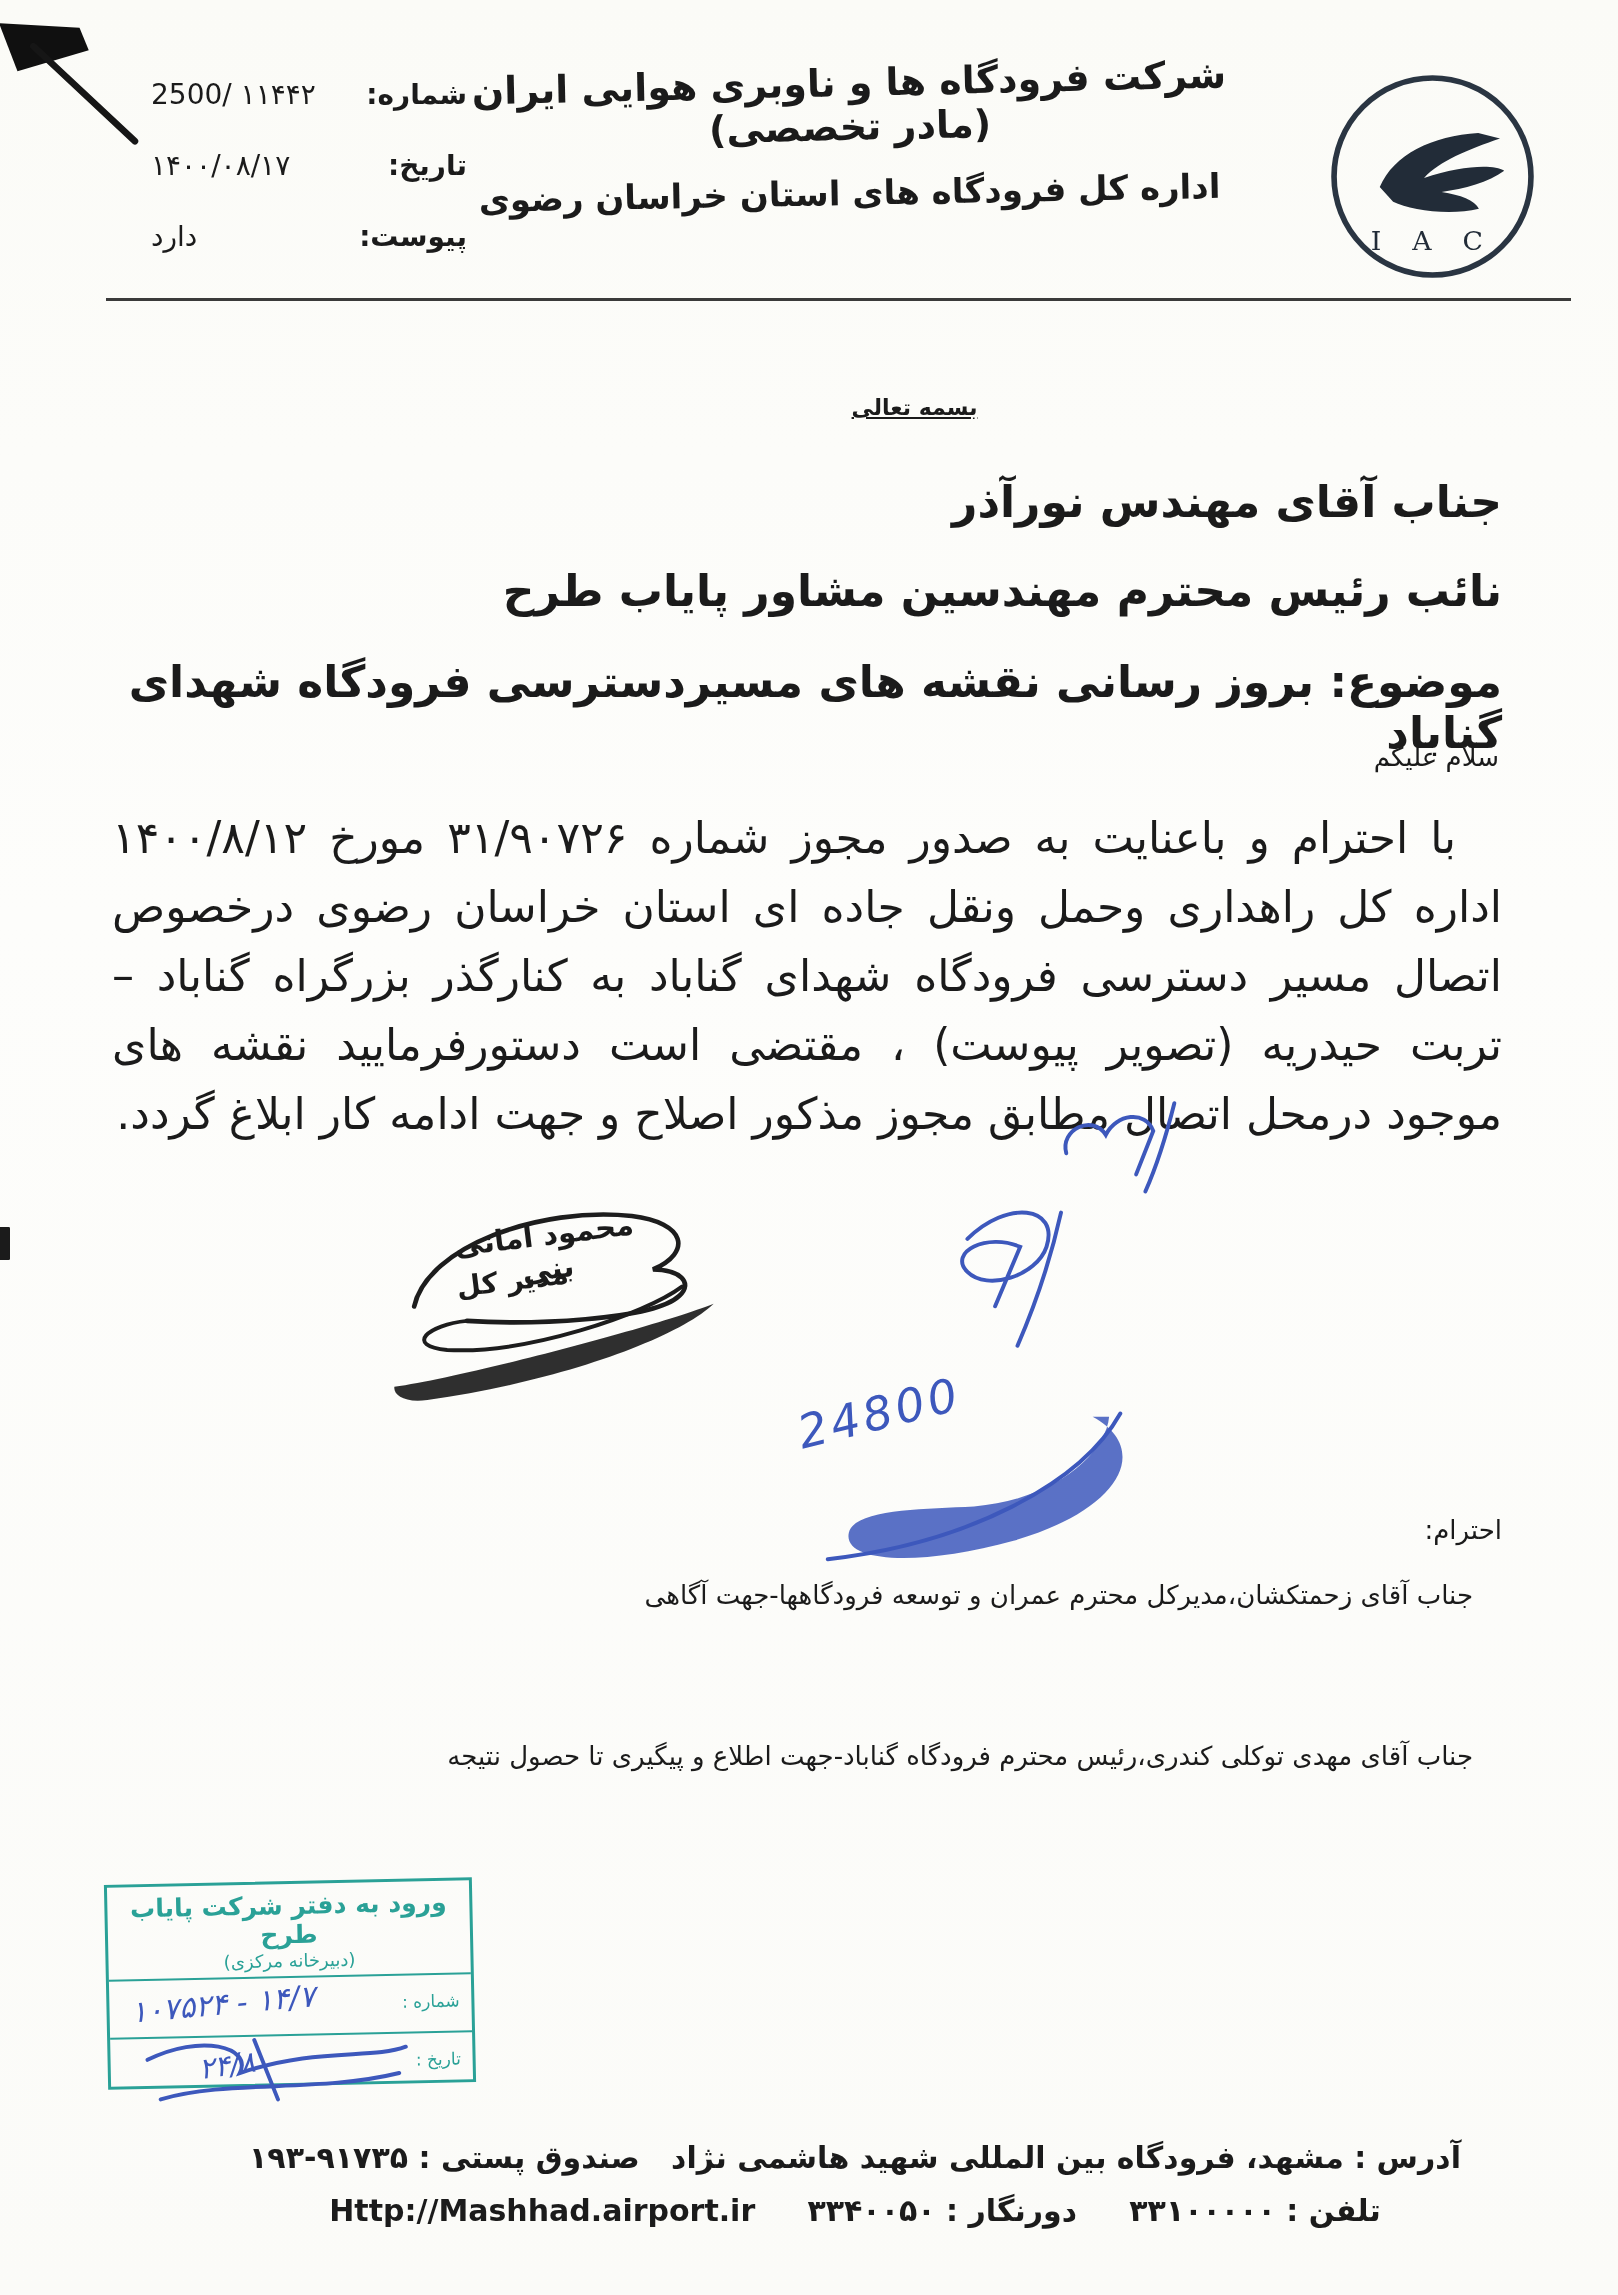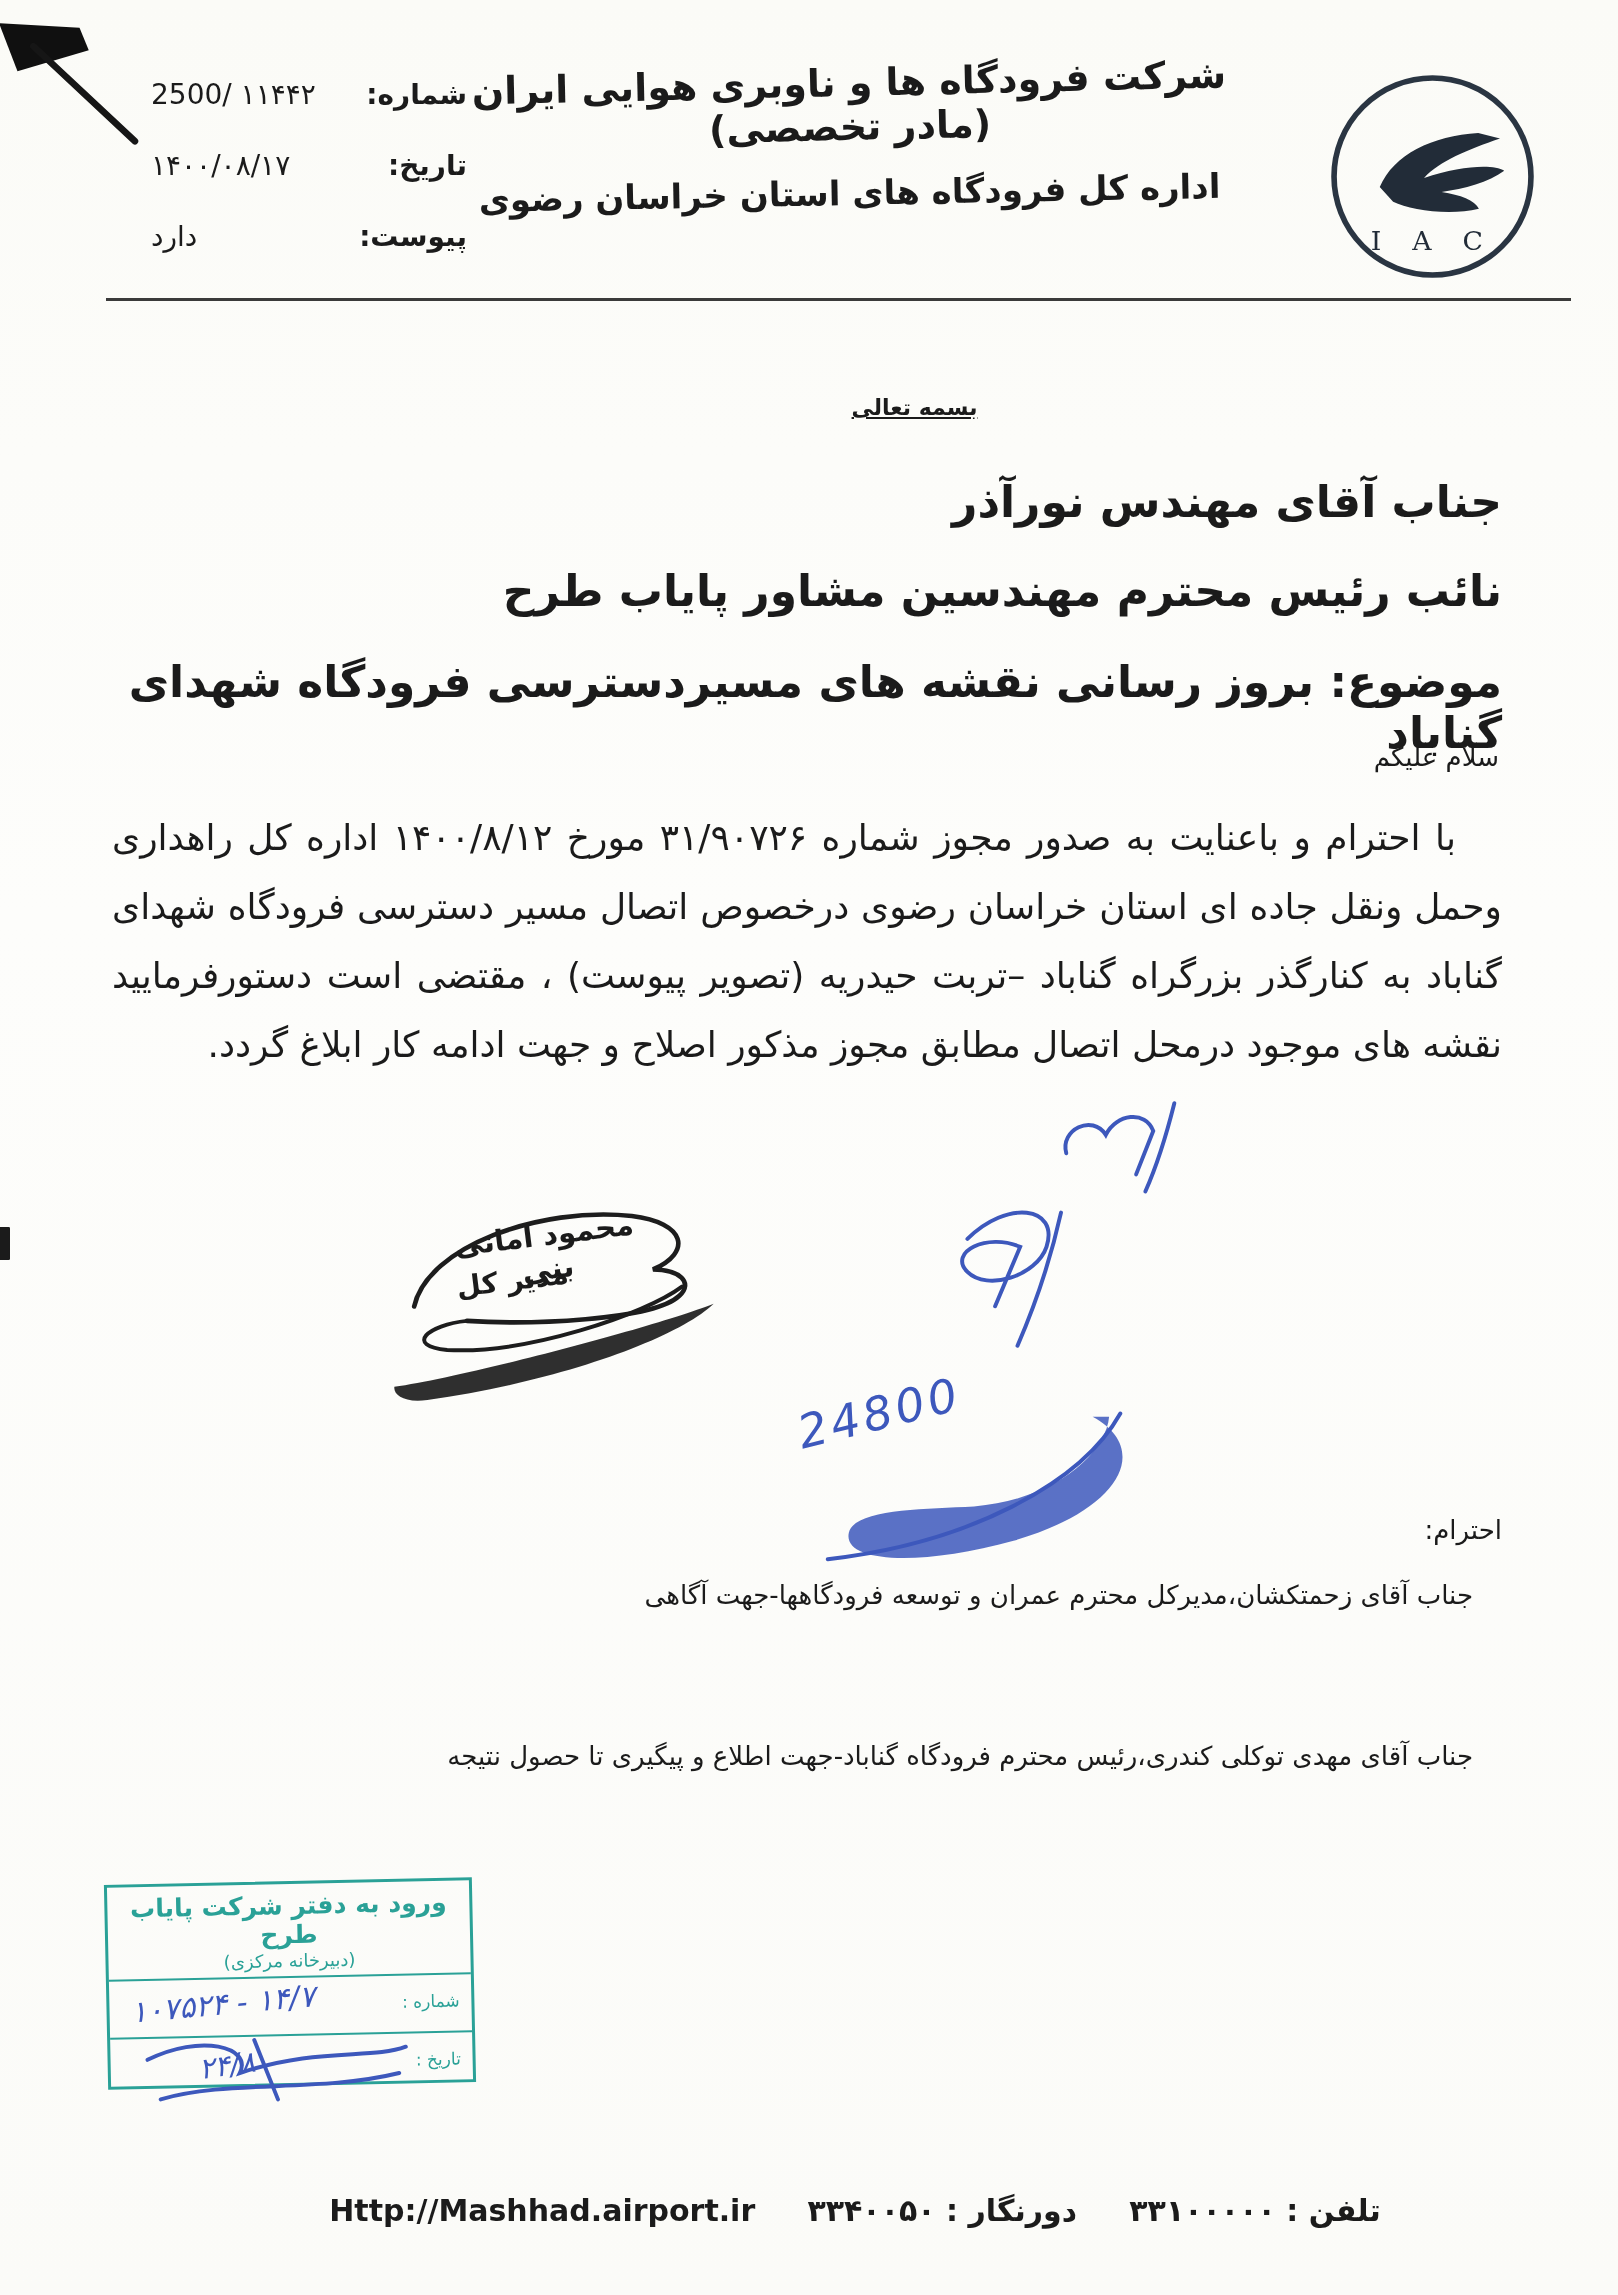--- a/index.html
+++ b/index.html
@@ -16,21 +16,21 @@
   .center{text-align:center;}
   .ltrnum{direction:ltr;unicode-bidi:bidi-override;display:inline-block;}
   .org1{font-size:38px;font-weight:700;letter-spacing:0.7px;transform:rotate(-1.3deg);}
   .org2{font-size:34px;font-weight:700;transform:rotate(-1.1deg);}
   .meta-row{display:flex;justify-content:space-between;align-items:baseline;direction:rtl;font-size:28px;}
   .meta-label{font-weight:700;}
   .rule{background:#3a3a3a;}
   .basmala{font-size:22px;font-weight:700;text-decoration:underline;}
   .headline{font-size:44px;font-weight:700;}
   .plain{font-size:26px;}
-  .bodytext{font-size:36px;line-height:69px;text-align:justify;text-indent:46px;}
+  .bodytext{font-size:44px;line-height:69px;text-align:justify;text-indent:46px;}
   .sigtext{font-weight:700;text-align:center;transform:rotate(-7deg);}
   .footer-line{font-size:30px;font-weight:700;text-align:center;white-space:pre;}
   .stamp{
     border:3.3px solid #2aa197;color:#2aa197;
     transform:rotate(-1.2deg);
     padding:6.6px 9.2px 4px 9.2px;
     box-sizing:border-box;
   }
   .stamp-title{font-size:25px;font-weight:700;text-align:center;}
   .stamp-sub{font-size:18px;text-align:center;margin-top:1.3px;}
@@ -137,16 +137,17 @@
   </div>
 
   <svg class="abs" style="left:122px;top:2019px;z-index:5;" width="310" height="112" viewBox="0 0 470 170">
     <g stroke="#3d58bc" stroke-width="6" fill="none" stroke-linecap="round">
       <path d="M40 62 C 120 22, 200 42, 180 82 C 300 42, 380 62, 432 42"></path>
       <path d="M60 122 C 160 92, 300 112, 422 82"></path>
       <path d="M202 32 L 238 122"></path>
     </g>
   </svg>
 
+  <div class="abs footer-line" style="left:138px;top:2140px;width:1436px;">آدرس : مشهد، فرودگاه بین المللی شهید هاشمی نژاد   صندوق پستی : ۹۱۷۳۵-۱۹۳</div>
   <div class="abs footer-line" style="left:138px;top:2193px;width:1436px;">تلفن : ۳۳۱۰۰۰۰۰     دورنگار : ۳۳۴۰۰۵۰     Http://Mashhad.airport.ir</div>
 
 </div>
 
 
 </body></html>

